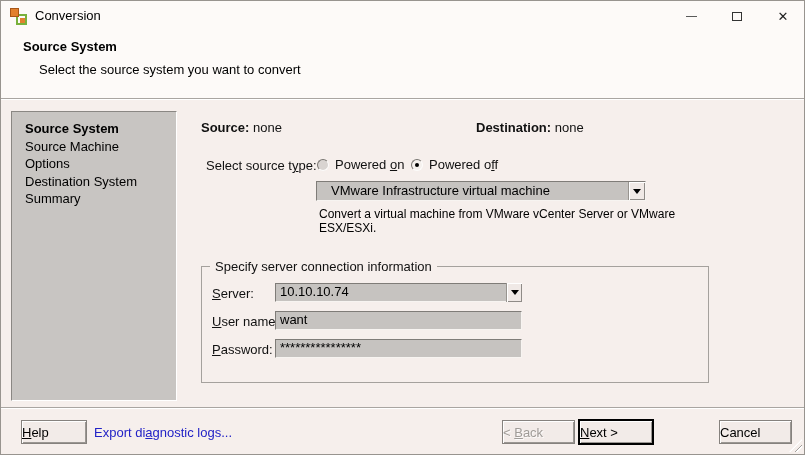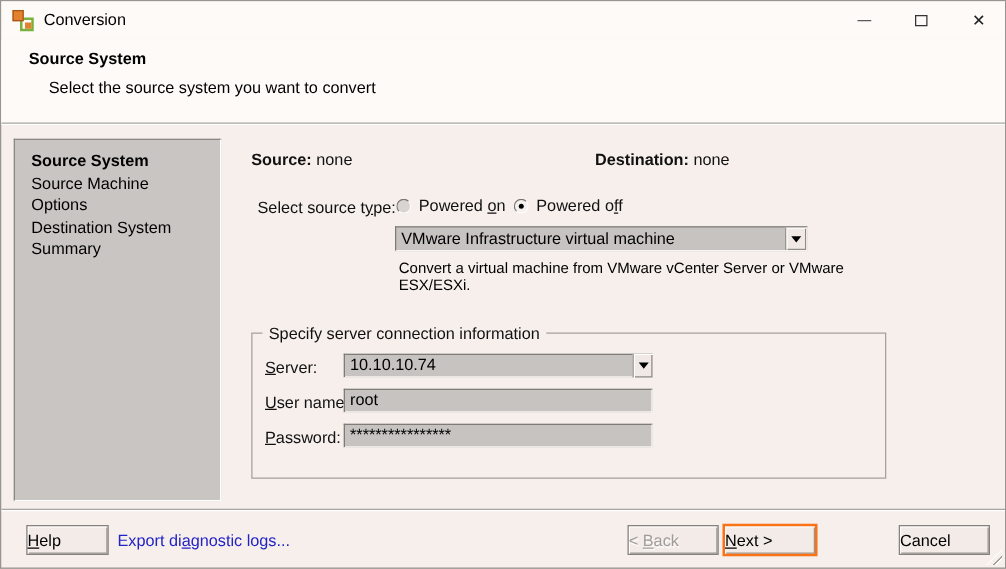--- a/index.html
+++ b/index.html
@@ -44,21 +44,21 @@
   .radio-off { left:410px; }
   .radio { width:12px; height:12px; border-radius:50%; background:#d9d4d1;
            border:1px solid; border-color:#787571 #fdfcfb #fdfcfb #787571; position:relative; }
   .radio.checked { background:#f5f1ee; }
   .radio.checked::after { content:""; position:absolute; left:3px; top:3px; width:4px; height:4px;
                           border-radius:50%; background:#000; }
   .combo { position:absolute; display:flex; background:#c6c3c0;
            border:1px solid; border-color:#7f7c78 #f7f4f1 #f7f4f1 #7f7c78; }
   .combo-main { left:315px; top:180px; width:330px; height:20px; }
   .combo-text { flex:1; padding:1px 4px; line-height:16px; font-size:13px; color:#000;
-                white-space:nowrap; overflow:hidden; }
+                white-space:nowrap; overflow:hidden;margin-left:10px; }
   .combo-btn { width:17px; background:#f0e9e6; border-left:1px solid #98948f;
                box-shadow:inset 1px 1px 0 #ffffff, inset -1px -1px 0 #8f8b87;
                display:flex; align-items:center; justify-content:center; }
   .arrow-down { width:0; height:0; border:4px solid transparent; border-top:5px solid #000; margin-top:4px; }
   .desc { position:absolute; left:318px; top:206px; width:368px; font-size:12px; line-height:14px; color:#000; }
   
   .groupbox { position:absolute; left:200px; top:265px; width:508px; height:117px;
               border:1px solid #a5a19d; }
   .groupbox .legend { position:absolute; top:-8px; left:8px; padding:0 5px; background:#f6efec; font-size:13px; }
   .g-label { position:absolute; left:10px; font-size:13px; }
@@ -72,21 +72,21 @@
                  box-shadow:inset 1px 1px 0 #ffffff, inset -1px -1px 0 #8f8b87;
                  display:flex; align-items:center; justify-content:center; }
   
   .footer-sep { position:absolute; left:0; right:0; top:406px; height:2px;
                 border-top:1px solid #a9a5a1; border-bottom:1px solid #ffffff; }
   .btn { position:absolute; height:24px; background:#f2ebe8; border:1px solid #86827e;
          box-shadow:inset 1px 1px 0 #ffffff, inset -1px -1px 0 #9b9793;
          display:flex; align-items:center; font-size:13px; color:#000; cursor:default; }
   .btn-help   { left:20px;  top:419px; width:66px; }
   .btn-back   { left:501px; top:419px; width:73px; color:#a09c98; text-shadow:1px 1px 0 #fcfafa; }
-  .btn-next   { left:577px; top:418px; width:76px; height:26px; border:2px solid #f97316;
+  .btn-next   { left:577px; top:418px; width:76px; height:26px; border:2px solid #000000;
                 box-shadow:inset 1px 1px 0 #ffffff, inset -1px -1px 0 #9b9793; }
   .btn-cancel { left:718px; top:419px; width:73px; }
   .link { position:absolute; left:93px; top:424px; font-size:13px; color:#2222c6; cursor:pointer; }
   .grip { position:absolute; right:2px; bottom:2px; width:13px; height:13px;
           background:repeating-linear-gradient(135deg, transparent 0 3px, #a39f9b 3px 4px, #ffffff 4px 5px);
           clip-path:polygon(100% 0, 100% 100%, 0 100%); }
 </style>
 </head>
 <body>
 
@@ -157,21 +157,21 @@
     <div class="g-label row1"><span></span><span class="mn">S</span><span>erver:</span></div>
     <div class="g-field f1">
       <span class="val">10.10.10.74</span>
       <div class="g-combo-btn">
           <div class="arrow-down"></div>
         </div>
     </div>
 
     <div class="g-label row2"><span></span><span class="mn">U</span><span>ser name:</span></div>
     <div class="g-field f2">
-      <span class="val">root</span>
+      <span class="val">want</span>
     </div>
 
     <div class="g-label row3"><span></span><span class="mn">P</span><span>assword:</span></div>
     <div class="g-field f3">
       <span class="val">****************</span>
     </div>
   </div>
 
   <div class="footer-sep"></div>
 

